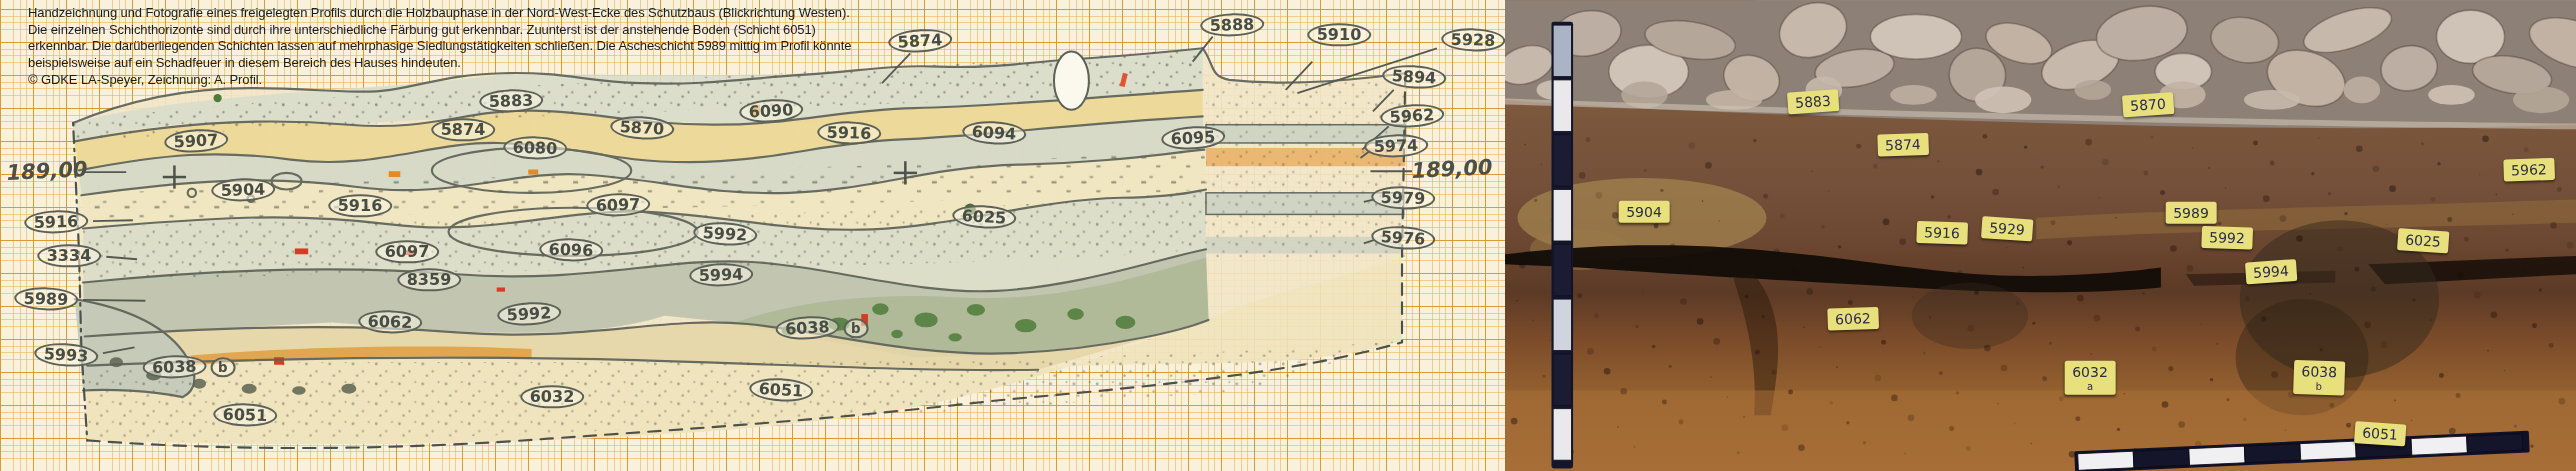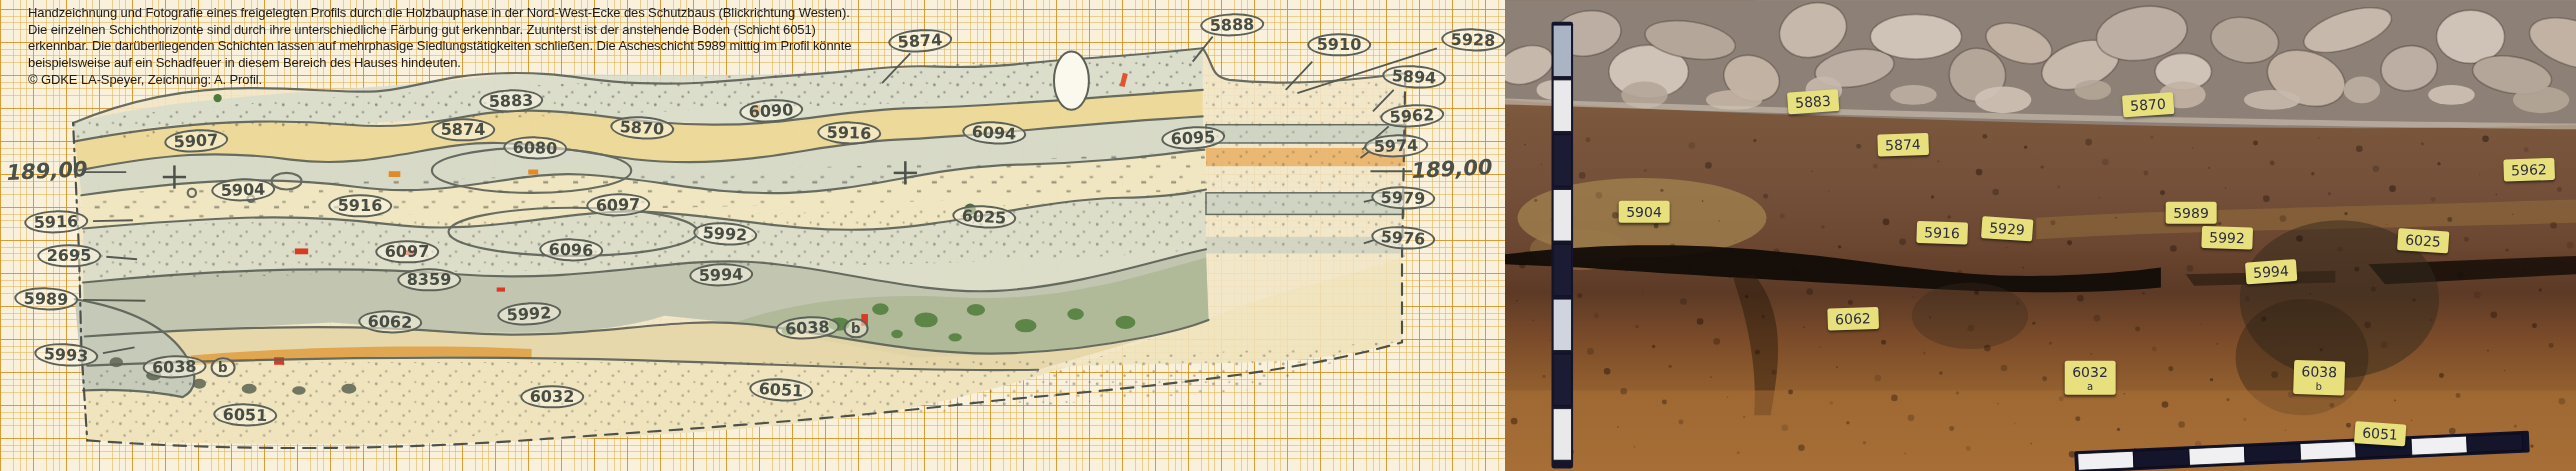--- a/index.html
+++ b/index.html
@@ -302,35 +302,35 @@
           <span class="lbl-oval" style="transform: rotate(1.6deg);">6051</span>
         </div>
         <div class="lbl-wrap" style="left: 781px; top: 390px;">
           <span class="lbl-oval" style="transform: rotate(3.2deg);">6051</span>
         </div>
         <div class="lbl-plain" style="left: 47px; top: 171px;">189,00</div>
         <div class="lbl-wrap" style="left: 56px; top: 222px;">
           <span class="lbl-oval" style="transform: rotate(-1.8deg);">5916</span>
         </div>
         <div class="lbl-wrap" style="left: 69px; top: 256px;">
-          <span class="lbl-oval" style="transform: rotate(0deg);">2695</span>
+          <span class="lbl-oval" style="transform: rotate(0deg);">3334</span>
         </div>
         <div class="lbl-wrap" style="left: 46px; top: 299px;">
           <span class="lbl-oval" style="transform: rotate(1.8deg);">5989</span>
         </div>
         <div class="lbl-wrap" style="left: 66px; top: 355px;">
           <span class="lbl-oval" style="transform: rotate(3.6deg);">5993</span>
         </div>
         <div class="lbl-wrap" style="left: 920px; top: 41px;">
           <span class="lbl-oval" style="transform: rotate(-3.6deg);">5874</span>
         </div>
         <div class="lbl-wrap" style="left: 1232px; top: 25px;">
           <span class="lbl-oval" style="transform: rotate(-1.8deg);">5888</span>
         </div>
-        <div class="lbl-wrap" style="left: 1339px; top: 45px;">
+        <div class="lbl-wrap" style="left: 1339px; top: 35px;">
           <span class="lbl-oval" style="transform: rotate(0deg);">5910</span>
         </div>
         <div class="lbl-wrap" style="left: 1473px; top: 40px;">
           <span class="lbl-oval" style="transform: rotate(1.8deg);">5928</span>
         </div>
         <div class="lbl-wrap" style="left: 1414px; top: 77px;">
           <span class="lbl-oval" style="transform: rotate(3.6deg);">5894</span>
         </div>
         <div class="lbl-wrap" style="left: 1412px; top: 116px;">
           <span class="lbl-oval" style="transform: rotate(-3.6deg);">5962</span>

